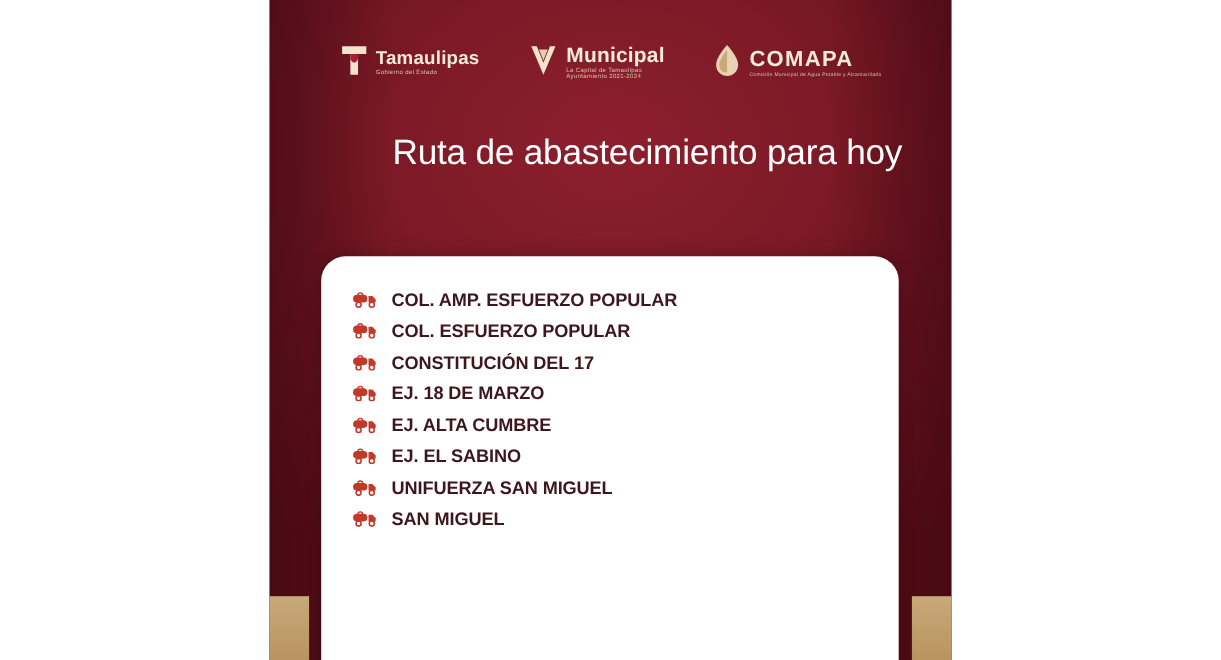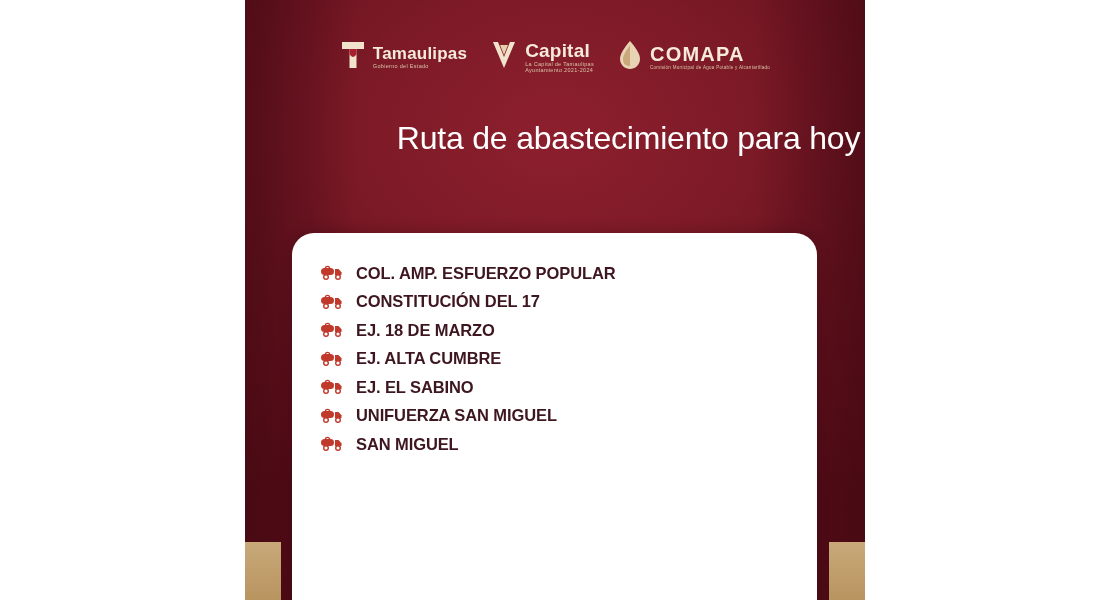--- a/index.html
+++ b/index.html
@@ -53,21 +53,21 @@
   
   .logo-row {
     position: absolute;
     top: 26px;
     left: 0;
     width: 620px;
     height: 62px;
     display: flex;
     align-items: center;
     justify-content: center;
-    gap: 23px;
+    gap: 44px;
     z-index: 4;
   }
   .logo {
     display: flex;
     align-items: center;
     gap: 7px;
     color: #f2e3cd;
   }
   .logo-mark { flex: 0 0 auto; }
   .logo-text { line-height: 1.0; }
@@ -93,21 +93,20 @@
   .logo-comapa .logo-sub { font-size: 4.5px; }
 
   
   .headline {
     position: absolute;
     top: 120px;
     left: 0;
     width: 687px;
     text-align: center;
     z-index: 4;
-    margin-left: 40px;
   }
   .headline .line1 {
     font-size: 32px;
     color: #ffffff;
     font-weight: normal;
     letter-spacing: -0.2px;
   }
   .headline .line2 {
     font-size: 37px;
     color: #ffffff;
@@ -176,21 +175,21 @@
       </div>
 
       <div class="logo logo-victoria">
         <span class="logo-mark">
           <svg width="28" height="32" viewBox="0 0 28 32">
             <path d="M3 3 L14 29 L25 3 L20 3 L14 18 L8 3 Z" fill="#f2e3cd"></path>
             <path d="M10 6 L14 16 L18 6 Z" fill="#e7cfae"></path>
           </svg>
         </span>
         <span class="logo-text">
-          <span class="logo-title">Capital</span>
+          <span class="logo-title">Municipal</span>
           <span class="logo-sub" style="display:block; white-space:pre-line">La Capital de Tamaulipas
 Ayuntamiento 2021-2024</span>
         </span>
       </div>
 
       <div class="logo logo-comapa">
         <span class="logo-mark">
           <svg width="26" height="32" viewBox="0 0 26 32">
             <path d="M13 2 C7 9 3 15 3 20 C3 26 8 30 13 30 C18 30 23 26 23 20 C23 15 19 9 13 2 Z" fill="#e8d3b4"></path>
             <path d="M13 6 C9 12 6 16 6 20 C6 25 9 27 13 27 Z" fill="#c9a97a"></path>
@@ -225,20 +224,32 @@
         <li>
           <span class="truck-icon">
             <svg width="24" height="18" viewBox="0 0 24 18">
               <rect x="1" y="6" width="13" height="7" rx="3.5" fill="#c0392b"></rect>
               <circle cx="7.5" cy="6.5" r="2.2" fill="none" stroke="#c0392b" stroke-width="1.2"></circle>
               <path d="M15 7 h3.5 l3 3.2 v2.8 h-6.5 z" fill="#c0392b"></path>
               <circle cx="6" cy="15" r="2.3" fill="#fff" stroke="#c0392b" stroke-width="1.4"></circle>
               <circle cx="18" cy="15" r="2.3" fill="#fff" stroke="#c0392b" stroke-width="1.4"></circle>
             </svg>
           </span>
+          <span class="label">COL. ESFUERZO POPULAR</span>
+        </li>
+        <li>
+          <span class="truck-icon">
+            <svg width="24" height="18" viewBox="0 0 24 18">
+              <rect x="1" y="6" width="13" height="7" rx="3.5" fill="#c0392b"></rect>
+              <circle cx="7.5" cy="6.5" r="2.2" fill="none" stroke="#c0392b" stroke-width="1.2"></circle>
+              <path d="M15 7 h3.5 l3 3.2 v2.8 h-6.5 z" fill="#c0392b"></path>
+              <circle cx="6" cy="15" r="2.3" fill="#fff" stroke="#c0392b" stroke-width="1.4"></circle>
+              <circle cx="18" cy="15" r="2.3" fill="#fff" stroke="#c0392b" stroke-width="1.4"></circle>
+            </svg>
+          </span>
           <span class="label">CONSTITUCIÓN DEL 17</span>
         </li>
         <li>
           <span class="truck-icon">
             <svg width="24" height="18" viewBox="0 0 24 18">
               <rect x="1" y="6" width="13" height="7" rx="3.5" fill="#c0392b"></rect>
               <circle cx="7.5" cy="6.5" r="2.2" fill="none" stroke="#c0392b" stroke-width="1.2"></circle>
               <path d="M15 7 h3.5 l3 3.2 v2.8 h-6.5 z" fill="#c0392b"></path>
               <circle cx="6" cy="15" r="2.3" fill="#fff" stroke="#c0392b" stroke-width="1.4"></circle>
               <circle cx="18" cy="15" r="2.3" fill="#fff" stroke="#c0392b" stroke-width="1.4"></circle>

